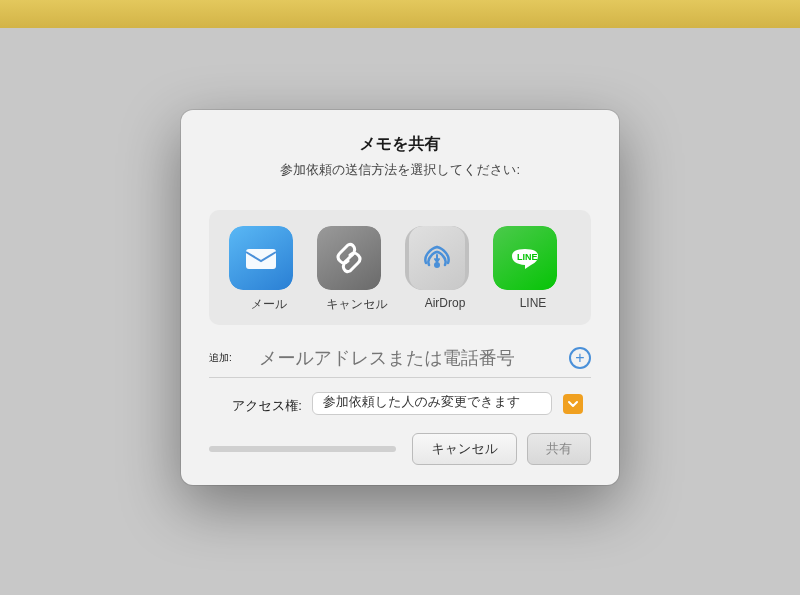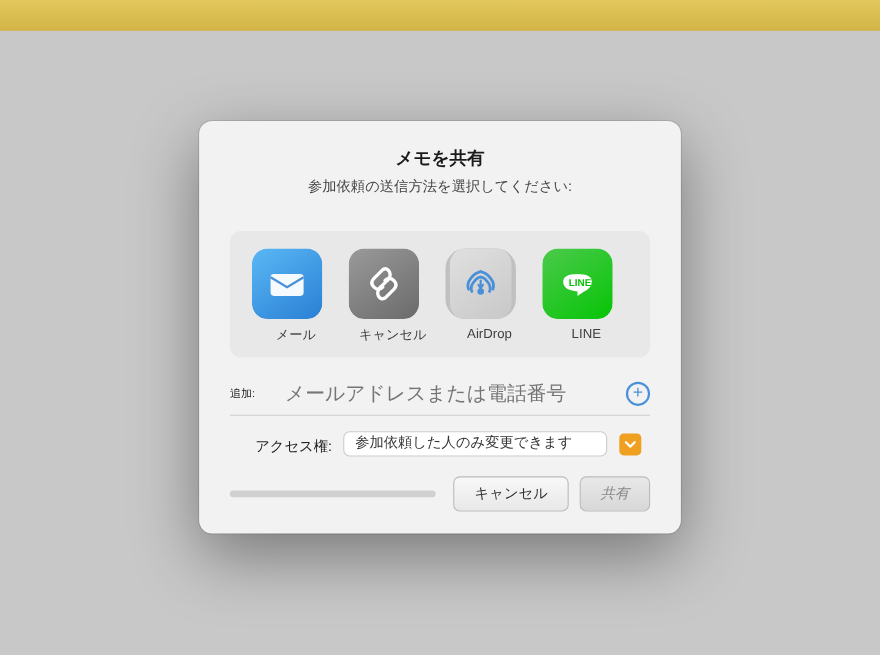--- a/index.html
+++ b/index.html
@@ -274,21 +274,20 @@
       border: 1px solid #bbb;
       background: linear-gradient(180deg, #f8f8f8, #e8e8e8);
       color: #333;
       text-align: center;
     }
 
     .btn-primary {
       background: linear-gradient(180deg, #e8e8e8, #d8d8d8);
       color: #888;
       border-color: #bbb;
-      font-style: italic;
     }
 
     
     .svg-icon {
       width: 38px;
       height: 38px;
     }
   </style>
 </head>
 <body>

